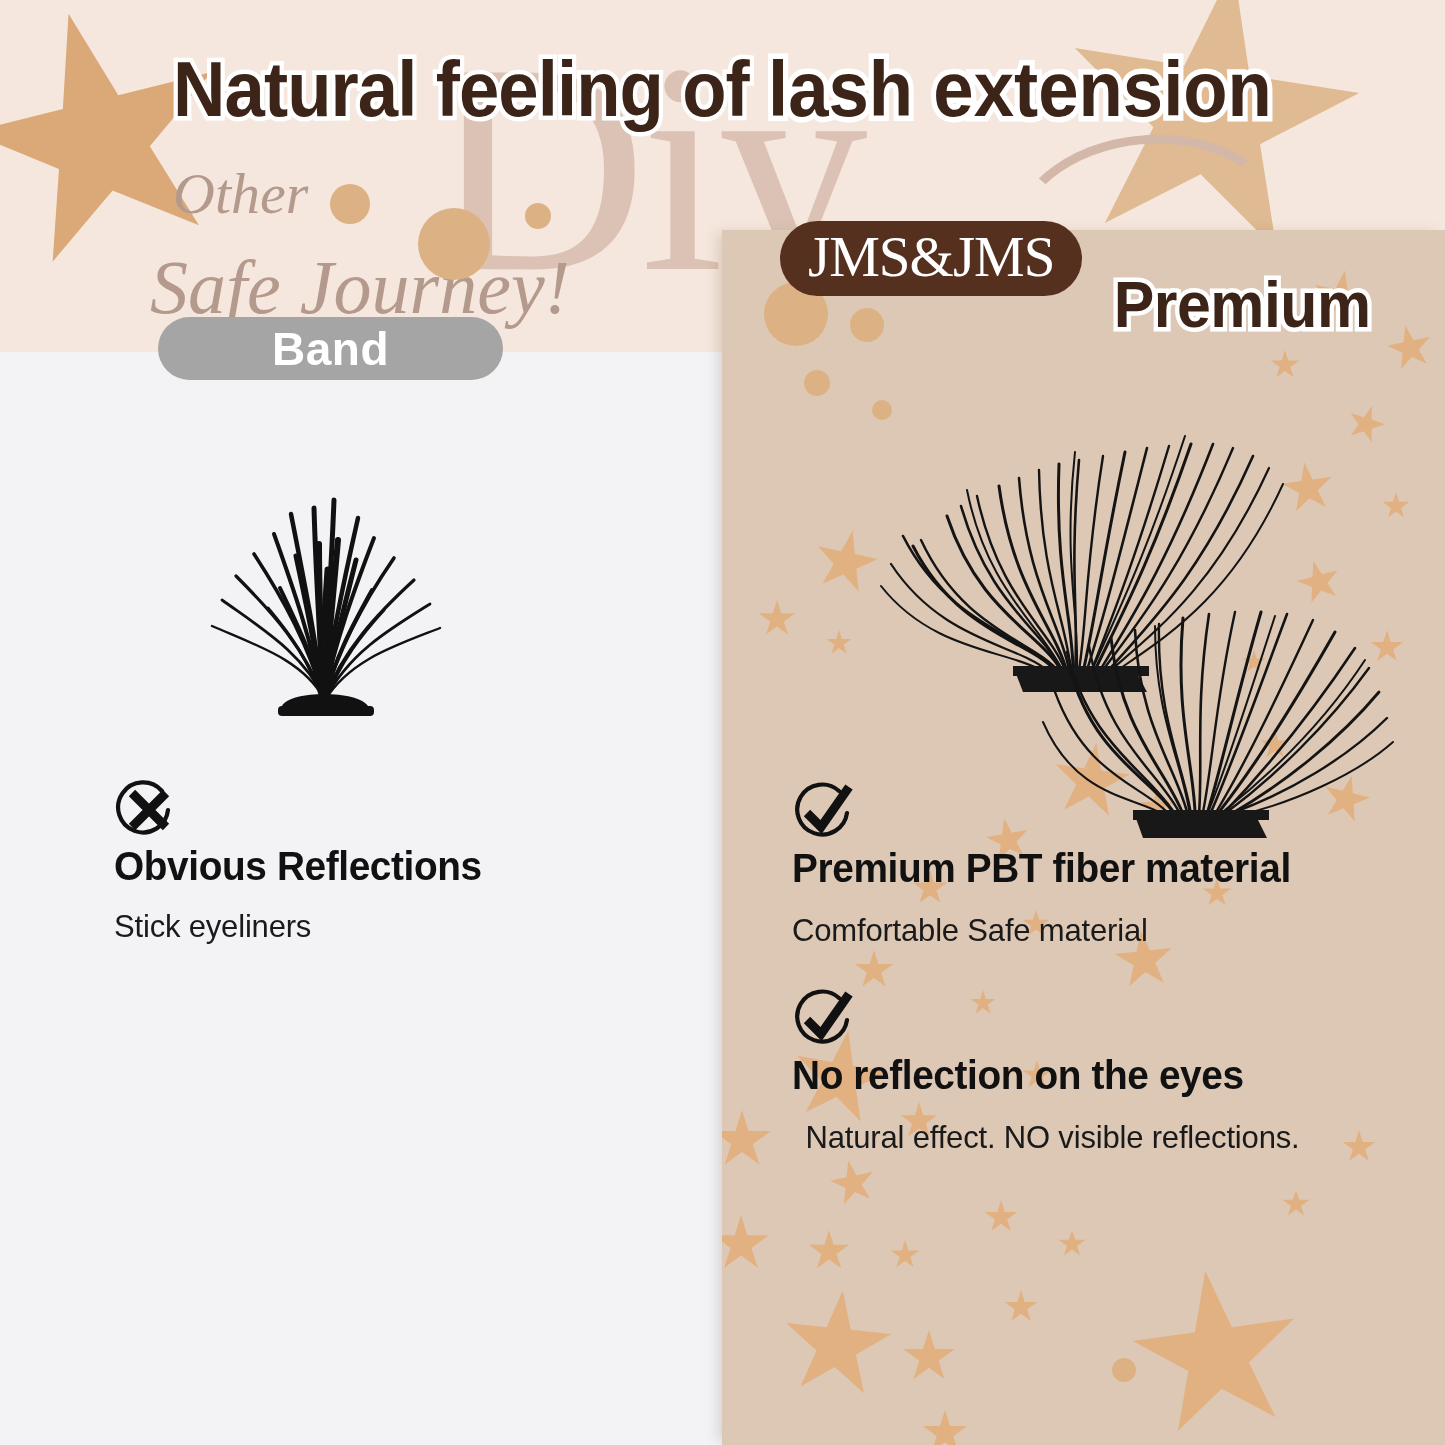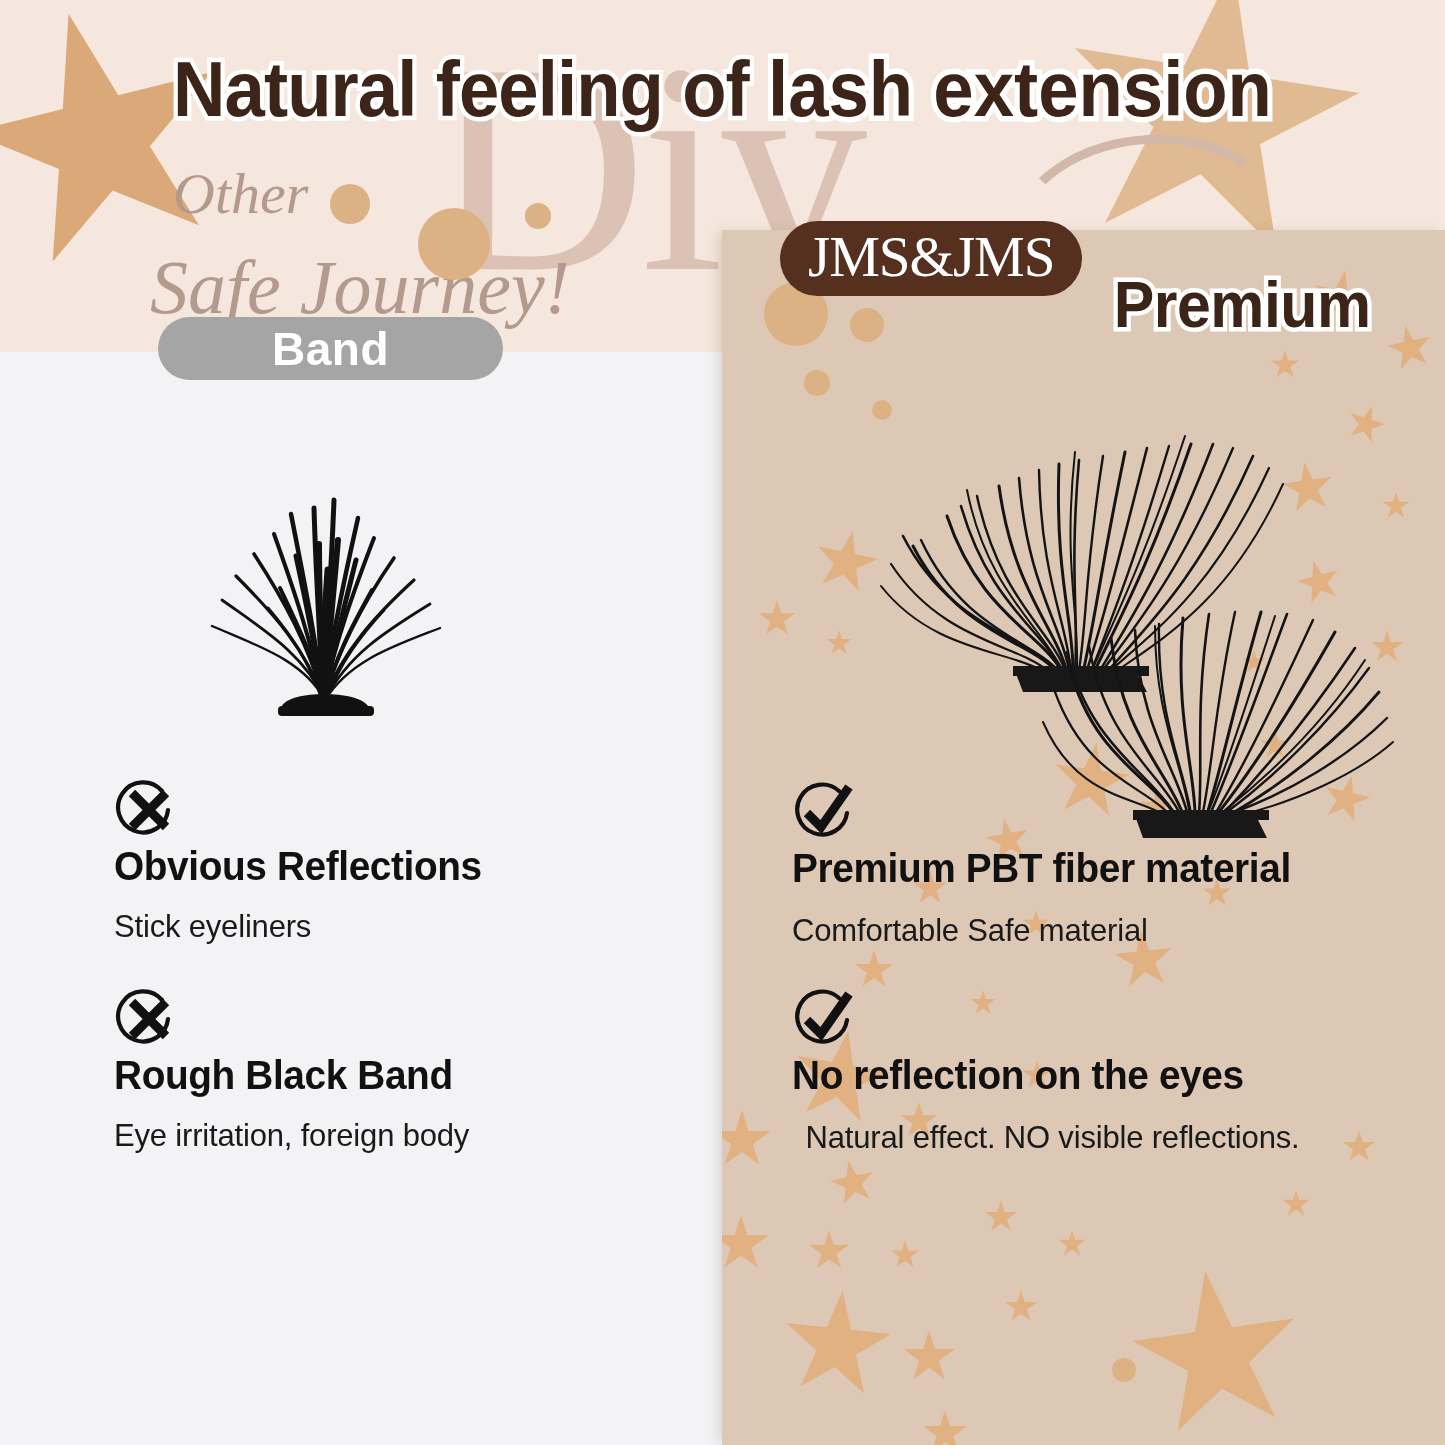--- a/index.html
+++ b/index.html
@@ -312,28 +312,20 @@
 
     <div class="feat">
       <svg class="feat-icon" viewBox="0 0 66 62">
         <path d="M48 11 A25 25 0 1 0 54 30" fill="none" stroke="#111" stroke-width="4.2" stroke-linecap="round"></path>
         <path d="M18 13 L52 47 M52 13 L18 47" stroke="#111" stroke-width="9" stroke-linecap="butt"></path>
       </svg>
       <div class="feat-title">Obvious Reflections</div>
       <div class="feat-desc">Stick eyeliners</div>
     </div>
 
-    <div class="feat">
-      <svg class="feat-icon" viewBox="0 0 66 62">
-        <path d="M48 11 A25 25 0 1 0 54 30" fill="none" stroke="#111" stroke-width="4.2" stroke-linecap="round"></path>
-        <path d="M18 13 L52 47 M52 13 L18 47" stroke="#111" stroke-width="9" stroke-linecap="butt"></path>
-      </svg>
-      <div class="feat-title">Rough Black Band</div>
-      <div class="feat-desc">Eye irritation, foreign body</div>
-    </div>
 
 
   </div>
 
   <div class="features f-right">
 
     <div class="feat">
       <svg class="feat-icon" viewBox="0 0 66 62">
         <path d="M47 9 A25 25 0 1 0 55 31" fill="none" stroke="#111" stroke-width="4.2" stroke-linecap="round"></path>
         <path d="M15 31 L29 45 L57 5" fill="none" stroke="#111" stroke-width="9" stroke-linecap="butt" stroke-linejoin="miter"></path>

